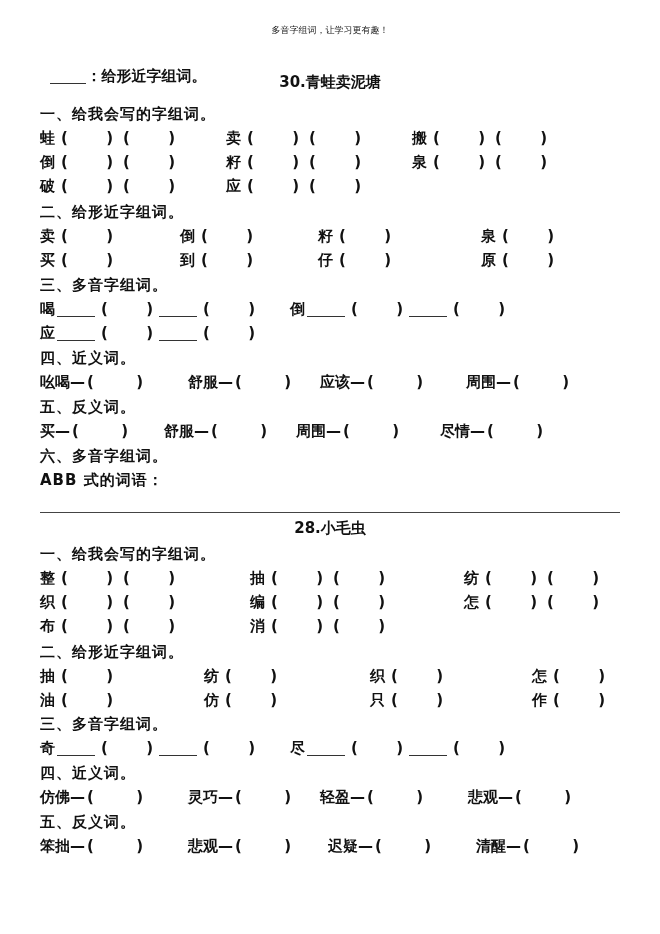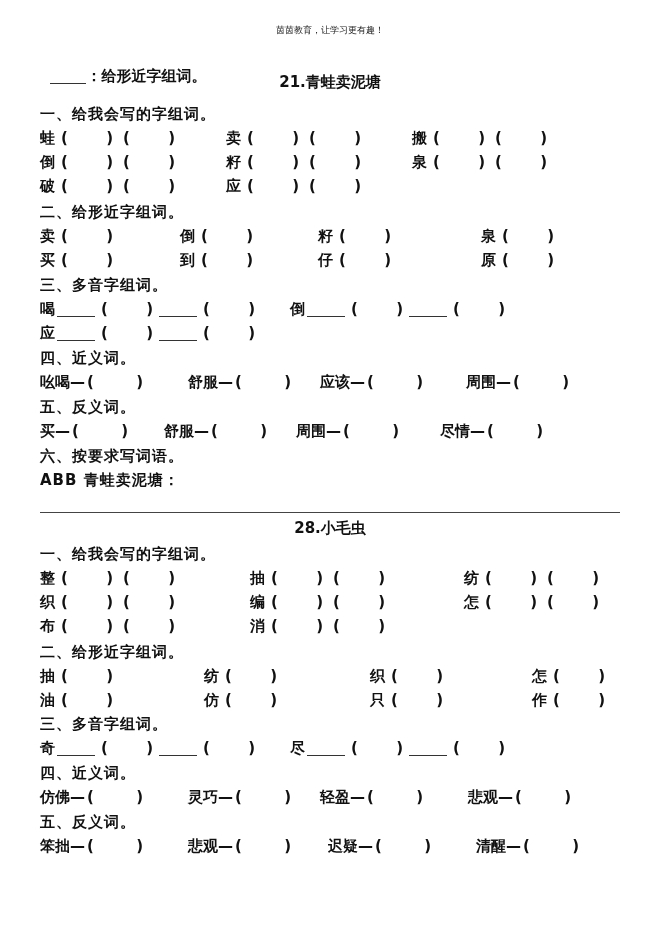--- a/index.html
+++ b/index.html
@@ -17,27 +17,27 @@
   .row { position: absolute; left: 40px; height: 20px; width: 600px; font-size: 15px; font-weight: bold; line-height: 20px; }
   .cell { position: absolute; top: 0; white-space: nowrap; }
   .ch { display: inline-block; }
   .paren { display: inline-block; position: relative; }
   .blank { display: inline-block; border-bottom: 1.3px solid #333; width: 38px; height: 16px; vertical-align: -3px; }
   .rule { position: absolute; left: 40px; width: 580px; height: 0; border-top: 1.3px solid #444; }
 </style>
 </head>
 <body>
 
-<div class="header-note">茵茵教育，让学习更有趣！</div>
+<div class="header-note">多音字组词，让学习更有趣！</div>
 
 <div class="line" style="top:46px;">
   <span class="blank" style="width:36px;"></span><span>：给形近字组词。</span>
 </div>
 
-<div class="title" style="top:72px;">21.青蛙卖泥塘</div>
+<div class="title" style="top:72px;">30.青蛙卖泥塘</div>
 
 <div class="sec" style="top:104px;">一、给我会写的字组词。</div>
 <div id="l21s1">
     <div class="row" style="top: 128px;">
       <span class="cell" style="left: 0px;"><span class="ch">蛙</span><span class="paren" style="width: 52px; height: 20px; vertical-align: top; margin-left: 6px;"><span style="position: absolute; left: 0px;">(</span><span style="position: absolute; right: 0px;">)</span></span><span class="paren" style="width: 52px; height: 20px; vertical-align: top; margin-left: 10px;"><span style="position: absolute; left: 0px;">(</span><span style="position: absolute; right: 0px;">)</span></span></span>
       <span class="cell" style="left: 186px;"><span class="ch">卖</span><span class="paren" style="width: 52px; height: 20px; vertical-align: top; margin-left: 6px;"><span style="position: absolute; left: 0px;">(</span><span style="position: absolute; right: 0px;">)</span></span><span class="paren" style="width: 52px; height: 20px; vertical-align: top; margin-left: 10px;"><span style="position: absolute; left: 0px;">(</span><span style="position: absolute; right: 0px;">)</span></span></span>
       <span class="cell" style="left: 372px;"><span class="ch">搬</span><span class="paren" style="width: 52px; height: 20px; vertical-align: top; margin-left: 6px;"><span style="position: absolute; left: 0px;">(</span><span style="position: absolute; right: 0px;">)</span></span><span class="paren" style="width: 52px; height: 20px; vertical-align: top; margin-left: 10px;"><span style="position: absolute; left: 0px;">(</span><span style="position: absolute; right: 0px;">)</span></span></span>
     </div>
     <div class="row" style="top: 152px;">
       <span class="cell" style="left: 0px;"><span class="ch">倒</span><span class="paren" style="width: 52px; height: 20px; vertical-align: top; margin-left: 6px;"><span style="position: absolute; left: 0px;">(</span><span style="position: absolute; right: 0px;">)</span></span><span class="paren" style="width: 52px; height: 20px; vertical-align: top; margin-left: 10px;"><span style="position: absolute; left: 0px;">(</span><span style="position: absolute; right: 0px;">)</span></span></span>
@@ -90,22 +90,22 @@
 <div class="sec" style="top:397px;">五、反义词。</div>
 <div id="l21s5">
     <div class="row" style="top: 421px;">
       <span class="cell" style="left: 0px;"><span class="ch">买—</span><span class="paren" style="width: 56px; height: 20px; vertical-align: top; margin-left: 2px;"><span style="position: absolute; left: 0px;">(</span><span style="position: absolute; right: 0px;">)</span></span></span>
       <span class="cell" style="left: 124px;"><span class="ch">舒服—</span><span class="paren" style="width: 56px; height: 20px; vertical-align: top; margin-left: 2px;"><span style="position: absolute; left: 0px;">(</span><span style="position: absolute; right: 0px;">)</span></span></span>
       <span class="cell" style="left: 256px;"><span class="ch">周围—</span><span class="paren" style="width: 56px; height: 20px; vertical-align: top; margin-left: 2px;"><span style="position: absolute; left: 0px;">(</span><span style="position: absolute; right: 0px;">)</span></span></span>
       <span class="cell" style="left: 400px;"><span class="ch">尽情—</span><span class="paren" style="width: 56px; height: 20px; vertical-align: top; margin-left: 2px;"><span style="position: absolute; left: 0px;">(</span><span style="position: absolute; right: 0px;">)</span></span></span>
     </div>
   </div>
 
-<div class="sec" style="top:446px;">六、按要求写词语。</div>
-<div class="sec" style="top:470px;">ABB 青蛙卖泥塘：</div>
+<div class="sec" style="top:446px;">六、多音字组词。</div>
+<div class="sec" style="top:470px;">ABB 式的词语：</div>
 
 <div class="rule" style="top:512px;"></div>
 
 <div class="title" style="top:518px;">28.小毛虫</div>
 
 <div class="sec" style="top:544px;">一、给我会写的字组词。</div>
 <div id="l22s1">
     <div class="row" style="top: 568px;">
       <span class="cell" style="left: 0px;"><span class="ch">整</span><span class="paren" style="width: 52px; height: 20px; vertical-align: top; margin-left: 6px;"><span style="position: absolute; left: 0px;">(</span><span style="position: absolute; right: 0px;">)</span></span><span class="paren" style="width: 52px; height: 20px; vertical-align: top; margin-left: 10px;"><span style="position: absolute; left: 0px;">(</span><span style="position: absolute; right: 0px;">)</span></span></span>
       <span class="cell" style="left: 210px;"><span class="ch">抽</span><span class="paren" style="width: 52px; height: 20px; vertical-align: top; margin-left: 6px;"><span style="position: absolute; left: 0px;">(</span><span style="position: absolute; right: 0px;">)</span></span><span class="paren" style="width: 52px; height: 20px; vertical-align: top; margin-left: 10px;"><span style="position: absolute; left: 0px;">(</span><span style="position: absolute; right: 0px;">)</span></span></span>

